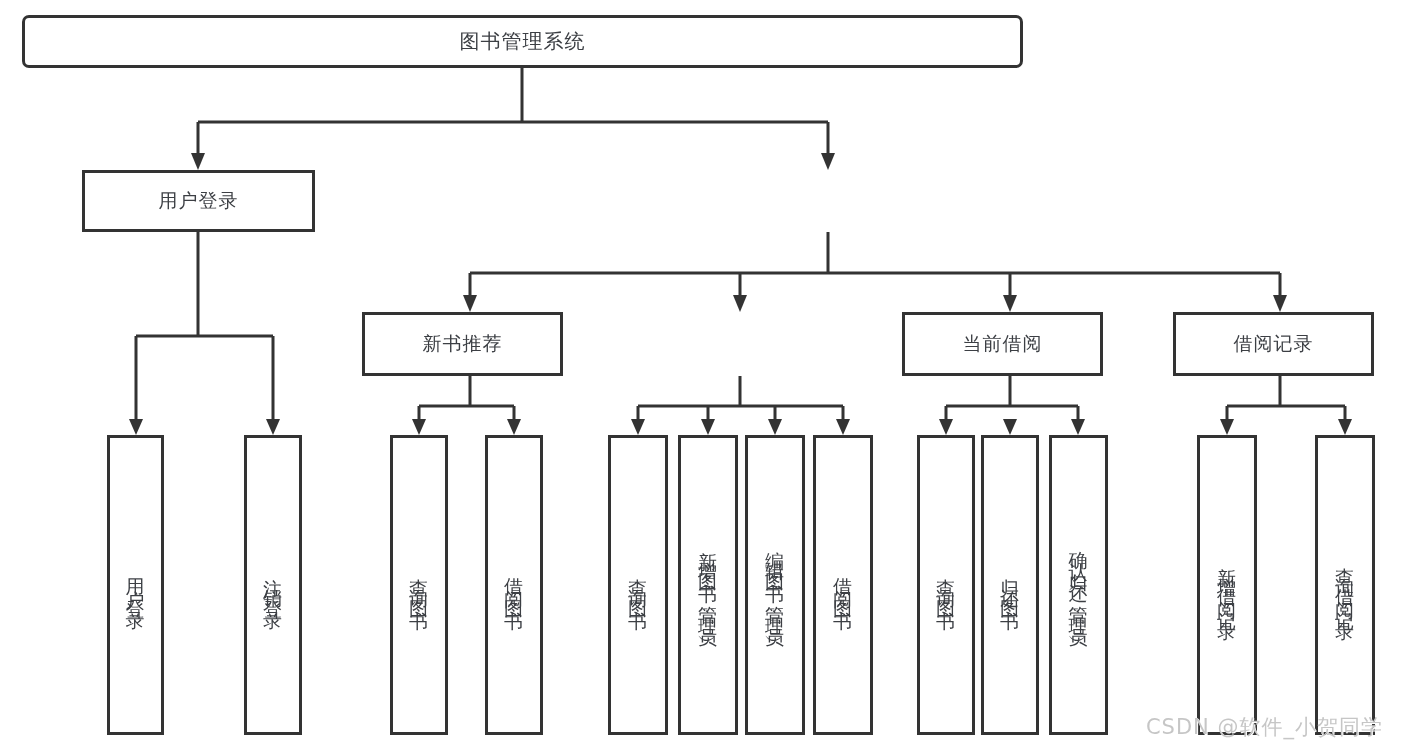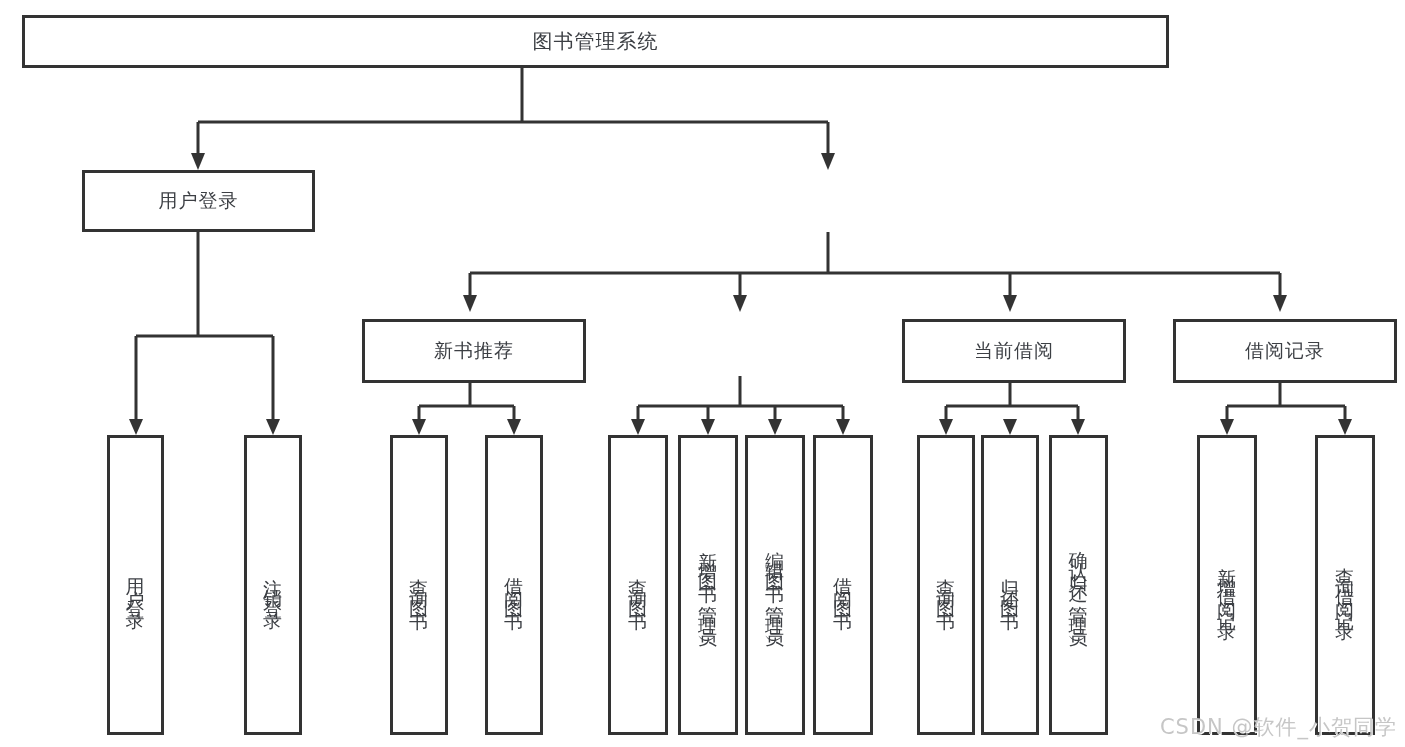--- a/index.html
+++ b/index.html
@@ -25,34 +25,34 @@
     position: absolute;
     box-sizing: border-box;
     border: 3px solid #333333;
     background: #ffffff;
     color: #3c3f44;
     display: flex;
     align-items: center;
     justify-content: center;
     z-index: 2;
   }
-  .node.root  { left: 22px;  top: 15px;  width: 1147px; height: 53px; font-size: 20px; letter-spacing: 1px; }
+  .node.root  { left: 22px;  top: 15px;  width: 1001px; height: 53px; font-size: 20px; letter-spacing: 1px; border-radius: 7px; }
   .node.lvl2  { top: 170px; width: 233px; height: 62px; font-size: 19px; letter-spacing: 1px; }
-  .node.lvl3  { top: 312px; width: 224px; height: 64px; font-size: 19px; letter-spacing: 1px; margin-top: 7px; }
+  .node.lvl3  { top: 312px; width: 201px; height: 64px; font-size: 19px; letter-spacing: 1px; }
   .node.leaf  { top: 435px; height: 300px; font-size: 19px; }
   .leaf .vtext {
     writing-mode: vertical-rl;
     text-orientation: mixed;
     letter-spacing: 11px;
     line-height: 1;
     white-space: nowrap;
   }
   .watermark {
     position: absolute;
-    right: 8px;
+    right: 22px;
     bottom: 6px;
     font-size: 21px;
     color: #c6c6c6;
     letter-spacing: 1px;
     text-shadow: 1px 1px 0 #ffffff;
     z-index: 3;
     white-space: nowrap;
   }
 </style>
 </head>

